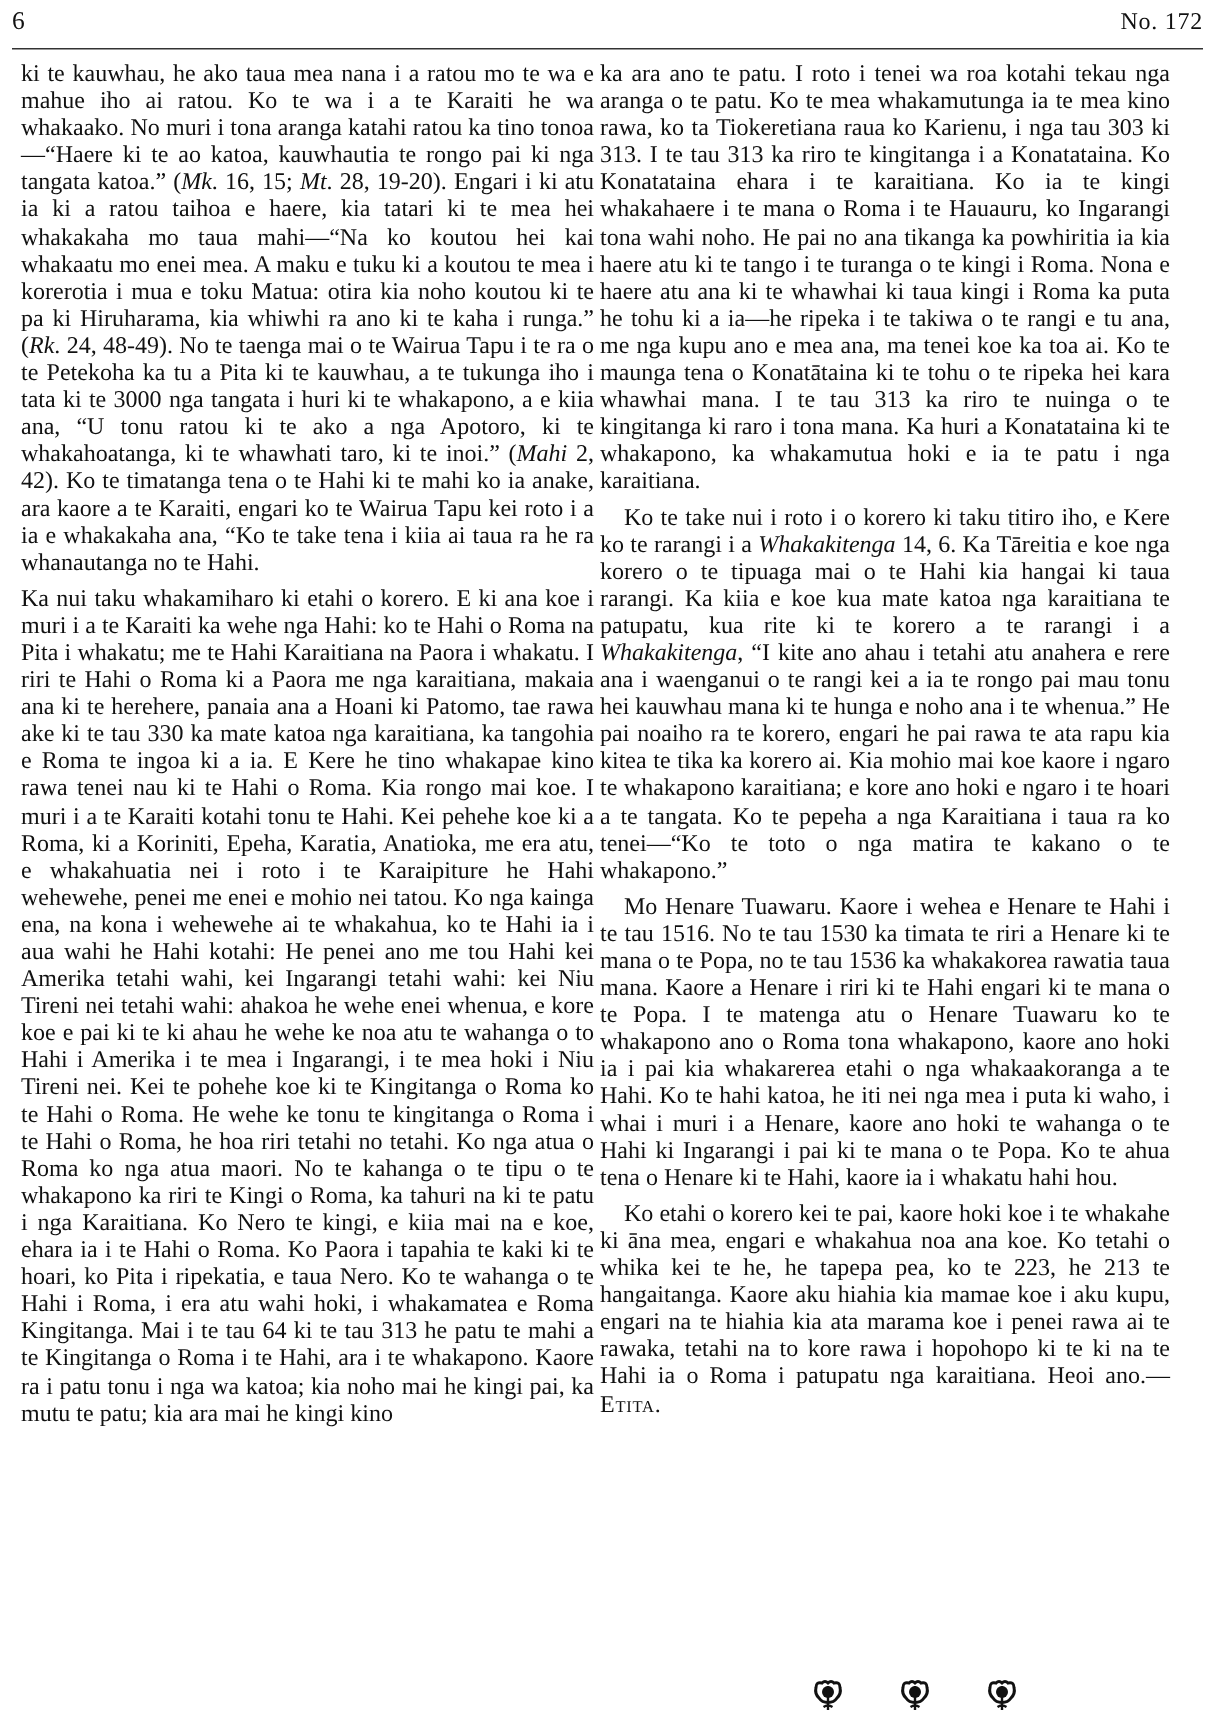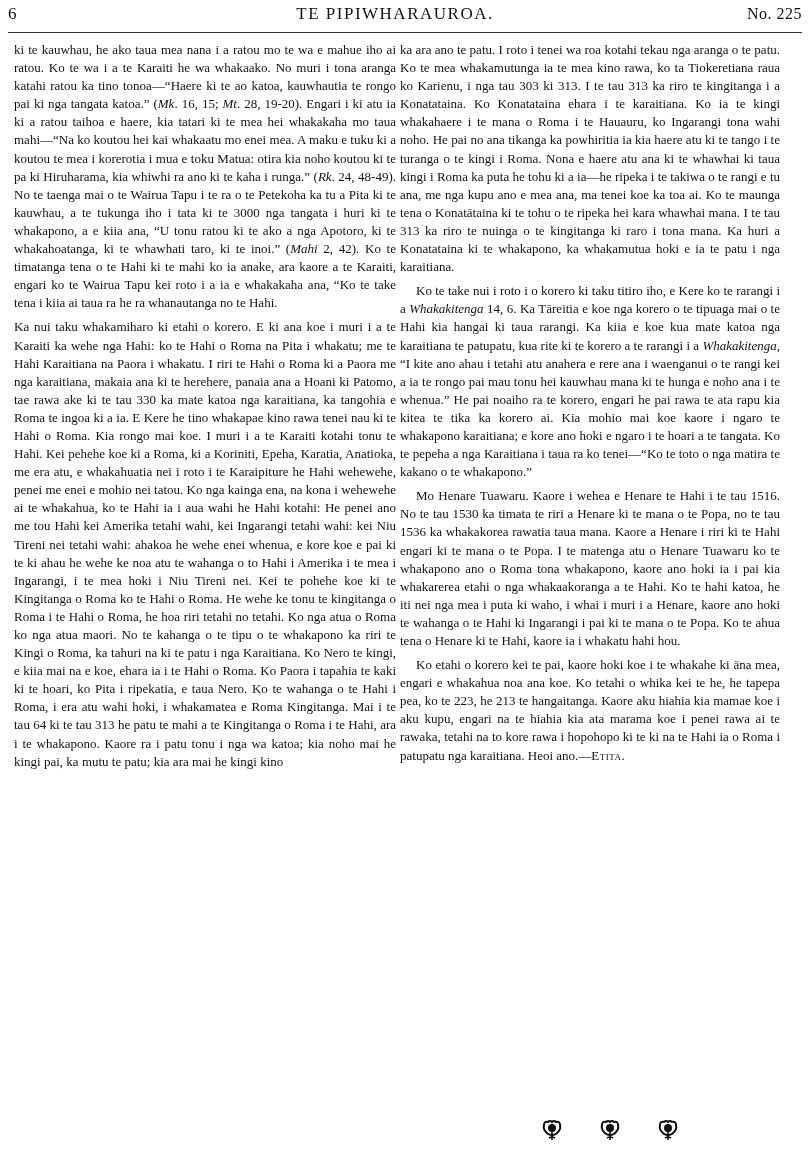--- a/index.html
+++ b/index.html
@@ -35,21 +35,21 @@
     .masthead .issue { width: 80px; text-align: right; font-size: 16px; }
     .header-rule {
       position: absolute;
       left: 8px; right: 8px; top: 32px;
       height: 0;
       border-top: 1px solid #333;
     }
     .column {
       position: absolute;
       top: 41px;
-      font-size: 13px;
+      font-size: 16px;
       line-height: 18.1px;
       text-align: justify;
       hyphens: manual;
     }
     .col-left { left: 14px; width: 382px; }
     .col-right { left: 400px; width: 380px; }
     .column-divider {
       position: absolute;
       left: 406px; top: 40px;
       width: 0; height: 1100px;
@@ -75,22 +75,21 @@
       display: block;
     }
   </style>
 </head>
 <body>
 
 <div class="page">
 
   <div class="masthead">
     <span class="page-number">6</span>
-    <span class="title">TE PIPIWHARAUROA.</span>
-    <span class="issue">No. 225</span>
+    <span class="issue">No. 172</span>
   </div>
   <div class="header-rule"></div>
 
   <div class="column col-left">
       <p class="para first"><span>ki te kauwhau, he ako taua mea nana i a ratou mo te wa e mahue iho ai ratou.  Ko te wa i a te Karaiti he wa whakaako.  No muri i tona aranga katahi ratou ka tino tonoa—“Haere ki te ao katoa, kauwhautia te rongo pai ki nga tangata katoa.” (</span><em>Mk</em><span>. 16, 15; </span><em>Mt</em><span>. 28, 19-20).  Engari i ki atu ia ki a ratou taihoa e haere, kia tatari ki te mea hei whakakaha mo taua mahi—“Na ko koutou hei kai whakaatu mo enei mea.  A maku e tuku ki a koutou te mea i korerotia i mua e toku Matua: otira kia noho koutou ki te pa ki Hiruharama, kia whiwhi ra ano ki te kaha i runga.”  (</span><em>Rk</em><span>. 24, 48-49).  No te taenga mai o te Wairua Tapu i te ra o te Petekoha ka tu a Pita ki te kauwhau, a te tukunga iho i tata ki te 3000 nga tangata i huri ki te whakapono, a e kiia ana, “U tonu ratou ki te ako a nga Apotoro, ki te whakahoatanga, ki te whawhati taro, ki te inoi.”  (</span><em>Mahi</em><span> 2, 42).  Ko te timatanga tena o te Hahi ki te mahi ko ia anake, ara kaore a te Karaiti, engari ko te Wairua Tapu kei roto i a ia e whakakaha ana, “Ko te take tena i kiia ai taua ra he ra whanautanga no te Hahi.</span></p>
       <p class="para first"><span>Ka nui taku whakamiharo ki etahi o korero. E ki ana koe i muri i a te Karaiti ka wehe nga Hahi: ko te Hahi o Roma na Pita i whakatu; me te Hahi Karaitiana na Paora i whakatu.  I riri te Hahi o Roma ki a Paora me nga karaitiana, makaia ana ki te herehere, panaia ana a Hoani ki Patomo, tae rawa ake ki te tau 330 ka mate katoa nga karaitiana, ka tangohia e Roma te ingoa ki a ia.  E Kere he tino whakapae kino rawa tenei nau ki te Hahi o Roma.  Kia rongo mai koe.  I muri i a te Karaiti kotahi tonu te Hahi.  Kei pehehe koe ki a Roma, ki a Koriniti, Epeha, Karatia, Anatioka, me era atu, e whakahuatia nei i roto i te Karaipiture he Hahi wehewehe, penei me enei e mohio nei tatou.  Ko nga kainga ena, na kona i wehewehe ai te whakahua, ko te Hahi ia i aua wahi he Hahi kotahi:  He penei ano me tou Hahi kei Amerika tetahi wahi, kei Ingarangi tetahi wahi: kei Niu Tireni nei tetahi wahi: ahakoa he wehe enei whenua, e kore koe e pai ki te ki ahau he wehe ke noa atu te wahanga o to Hahi i Amerika i te mea i Ingarangi, i te mea hoki i Niu Tireni nei.  Kei te pohehe koe ki te Kingitanga o Roma ko te Hahi o Roma.  He wehe ke tonu te kingitanga o Roma i te Hahi o Roma, he hoa riri tetahi no tetahi.  Ko nga atua o Roma ko nga atua maori.  No te kahanga o te tipu o te whakapono ka riri te Kingi o Roma, ka tahuri na ki te patu i nga Karaitiana.  Ko Nero te kingi, e kiia mai na e koe, ehara ia i te Hahi o Roma.  Ko Paora i tapahia te kaki ki te hoari, ko Pita i ripekatia, e taua Nero.  Ko te wahanga o te Hahi i Roma, i era atu wahi hoki, i whakamatea e Roma Kingitanga.  Mai i te tau 64 ki te tau 313 he patu te mahi a te Kingitanga o Roma i te Hahi, ara i te whakapono.  Kaore ra i patu tonu i nga wa katoa; kia noho mai he kingi pai, ka mutu te patu; kia ara mai he kingi kino</span></p>
     </div>
   <div class="column-divider"></div>
   <div class="column col-right">
       <p class="para first"><span>ka ara ano te patu.  I roto i tenei wa roa kotahi tekau nga aranga o te patu.  Ko te mea whakamutunga ia te mea kino rawa, ko ta Tiokeretiana raua ko Karienu, i nga tau 303 ki 313.  I te tau 313 ka riro te kingitanga i a Konatataina.  Ko Konatataina ehara i te karaitiana.  Ko ia te kingi whakahaere i te mana o Roma i te Hauauru, ko Ingarangi tona wahi noho.  He pai no ana tikanga ka powhiritia ia kia haere atu ki te tango i te turanga o te kingi i Roma.  Nona e haere atu ana ki te whawhai ki taua kingi i Roma ka puta he tohu ki a ia—he ripeka i te takiwa o te rangi e tu ana, me nga kupu ano e mea ana, ma tenei koe ka toa ai.  Ko te maunga tena o Konatātaina ki te tohu o te ripeka hei kara whawhai mana.  I te tau 313 ka riro te nuinga o te kingitanga ki raro i tona mana.  Ka huri a Konatataina ki te whakapono, ka whakamutua hoki e ia te patu i nga karaitiana.</span></p>

